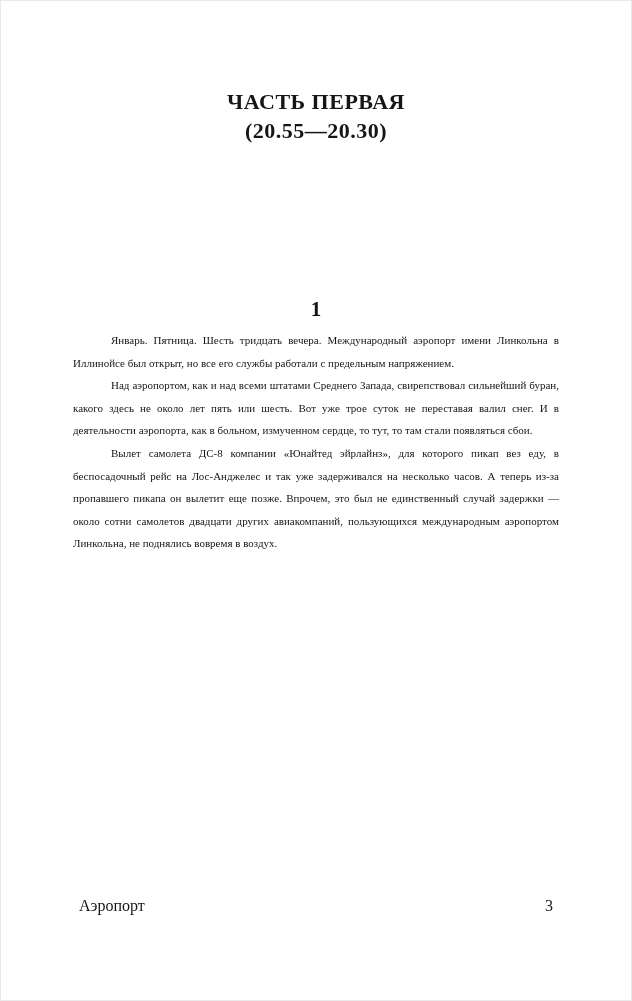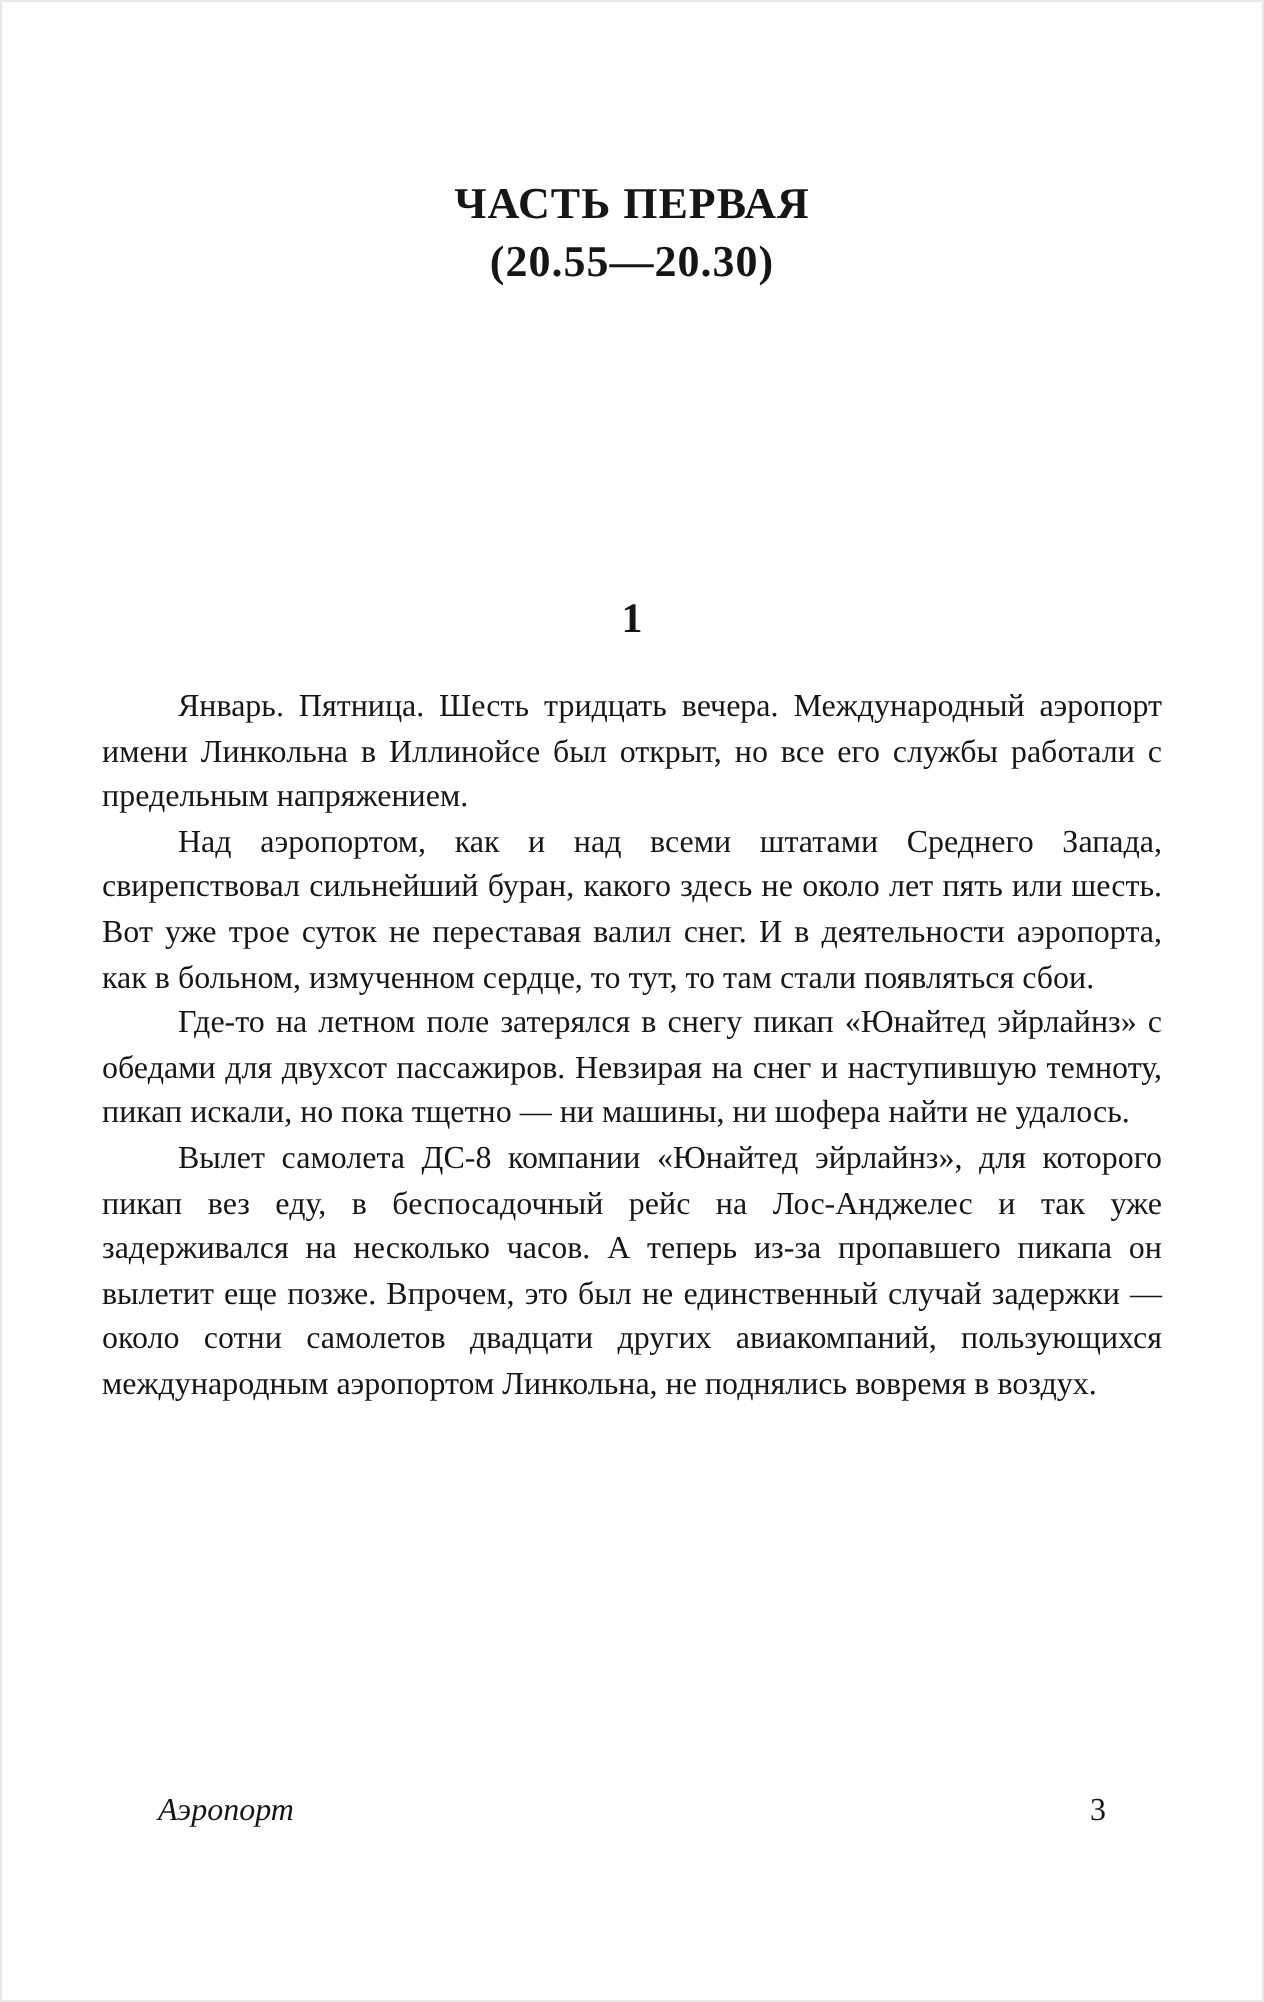--- a/index.html
+++ b/index.html
@@ -28,23 +28,23 @@
     letter-spacing: 0.5px;
   }
   .chapter-number {
     margin-top: 152px;
     text-align: center;
     font-weight: bold;
     font-size: 21px;
     line-height: 24px;
   }
   .body-text {
-    margin-top: 22px;
-    padding: 0 50px;
-    font-size: 16px;
+    margin-top: 8px;
+    padding: 0 72px;
+    font-size: 11px;
     line-height: 22.6px;
     text-align: justify;
   }
   .body-text p {
     margin: 0;
     text-indent: 38px;
     hyphens: auto;
     -webkit-hyphens: auto;
   }
   .running-footer {
@@ -52,42 +52,40 @@
     left: 78px;
     right: 78px;
     bottom: 84px;
     display: flex;
     justify-content: space-between;
     align-items: baseline;
     font-size: 16px;
     line-height: 20px;
   }
   .running-footer .book-title {
-    font-style: italic;
   }
   .running-footer .page-number {
     font-style: normal;
   }
 </style>
 </head>
 <body>
 
 <div class="page">
 
   <div class="part-title">
     <div>ЧАСТЬ ПЕРВАЯ</div>
     <div>(20.55—20.30)</div>
   </div>
 
   <div class="chapter-number">1</div>
 
   <div class="body-text">
     <p>Январь. Пятница. Шесть тридцать вечера. Международный аэропорт имени Линкольна в Иллинойсе был открыт, но все его службы работали с предельным напряжением.</p>
     <p>Над аэропортом, как и над всеми штатами Среднего Запада, свирепствовал сильнейший буран, какого здесь не около лет пять или шесть. Вот уже трое суток не переставая валил снег. И в деятельности аэропорта, как в больном, измученном сердце, то тут, то там стали появляться сбои.</p>
-    <p>Где-то на летном поле затерялся в снегу пикап «Юнайтед эйрлайнз» с обедами для двухсот пассажиров. Невзирая на снег и наступившую темноту, пикап искали, но пока тщетно — ни машины, ни шофера найти не удалось.</p>
     <p>Вылет самолета ДС-8 компании «Юнайтед эйрлайнз», для которого пикап вез еду, в беспосадочный рейс на Лос-Анджелес и так уже задерживался на несколько часов. А теперь из-за пропавшего пикапа он вылетит еще позже. Впрочем, это был не единственный случай задержки — около сотни самолетов двадцати других авиакомпаний, пользующихся международным аэропортом Линкольна, не поднялись вовремя в воздух.</p>
   </div>
 
   <div class="running-footer">
     <span class="book-title">Аэропорт</span>
     <span class="page-number">3</span>
   </div>
 
 </div>
 

